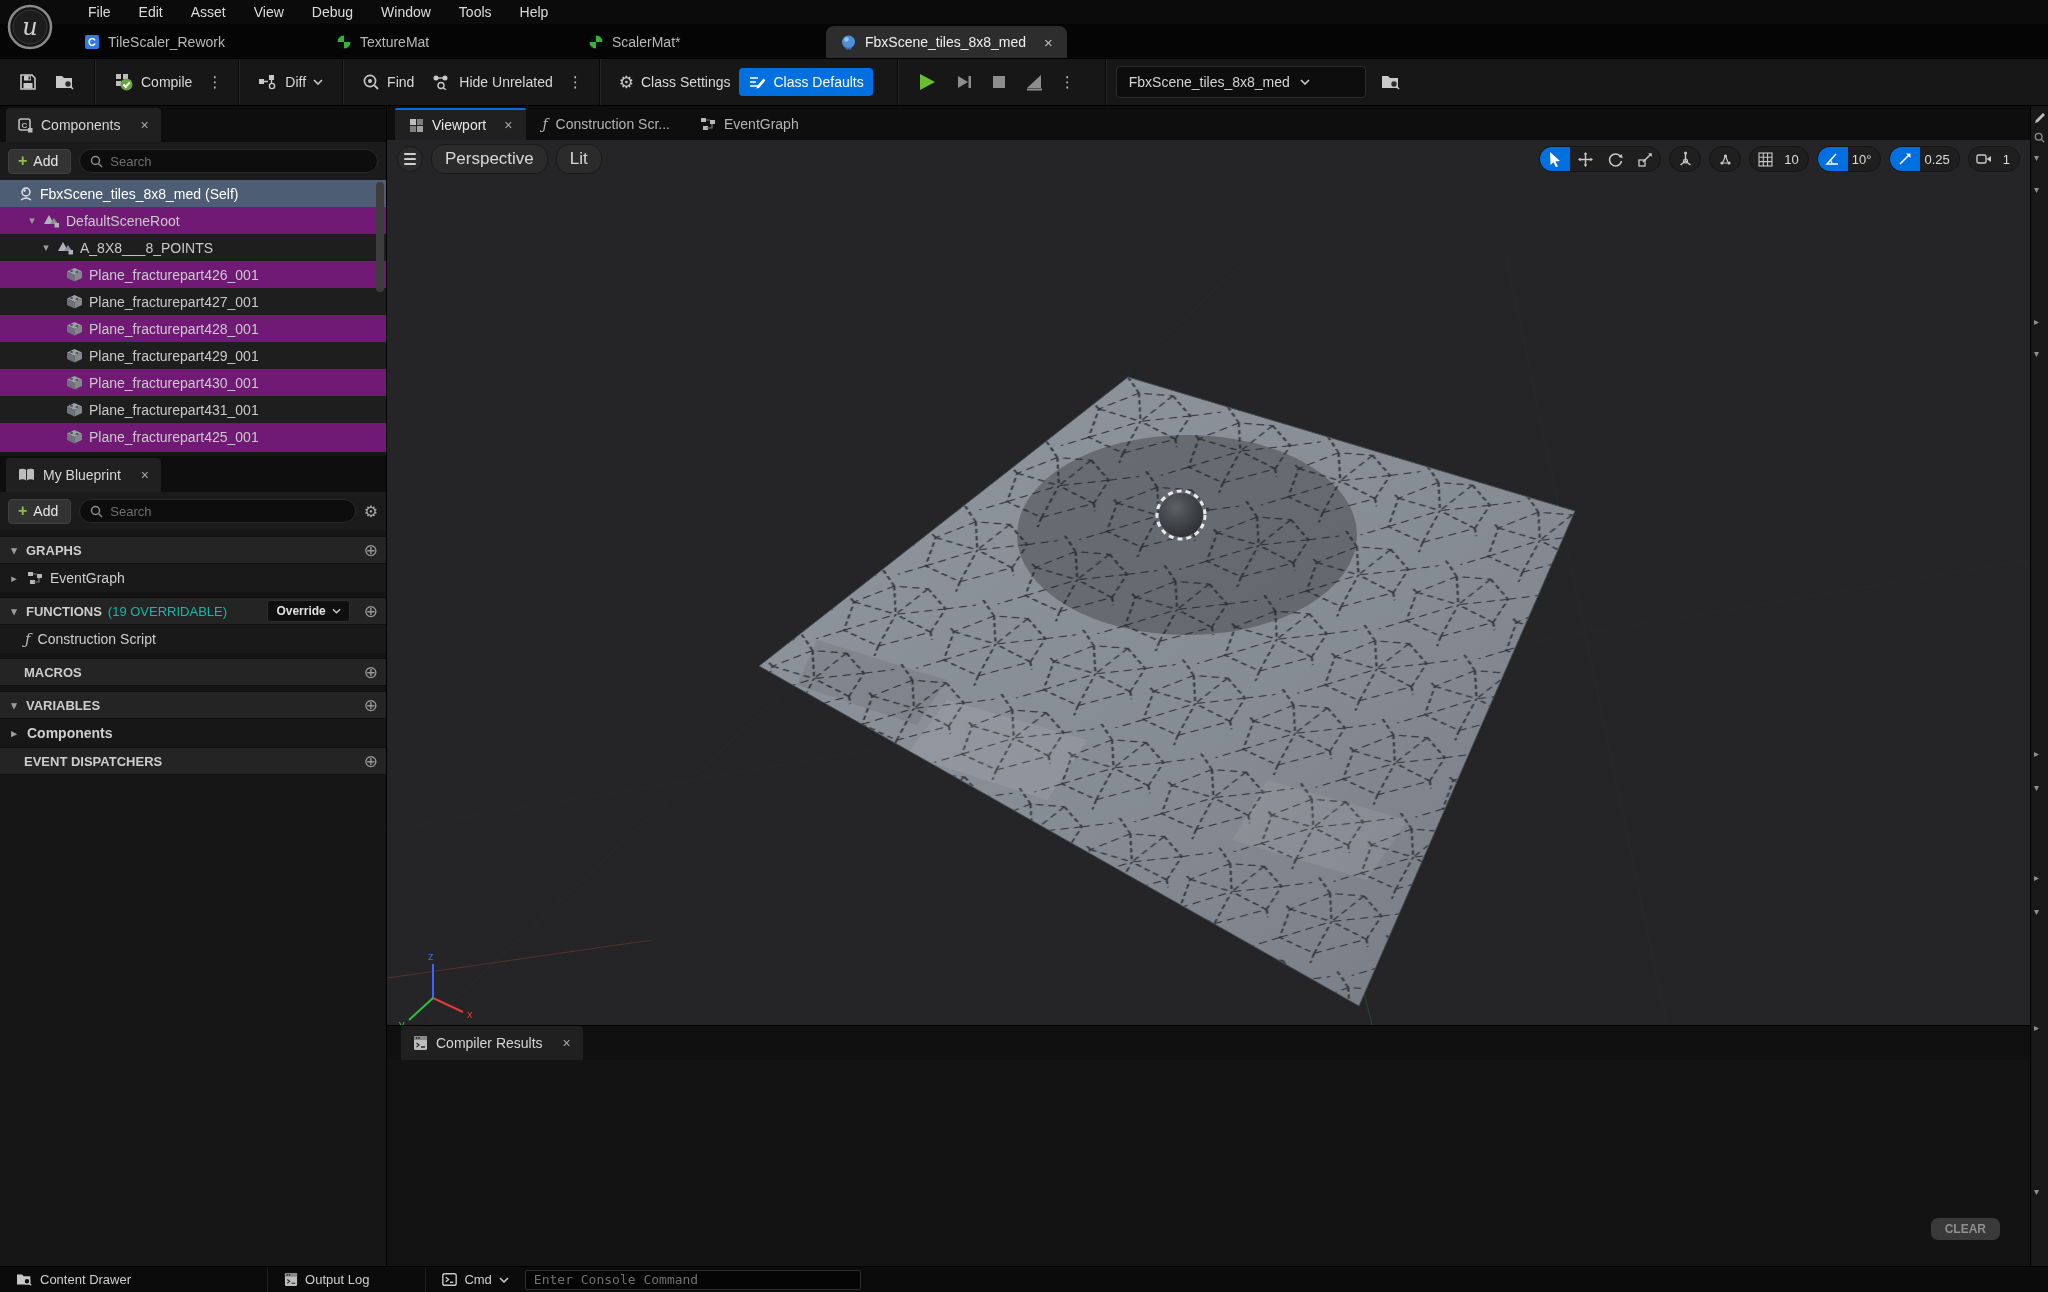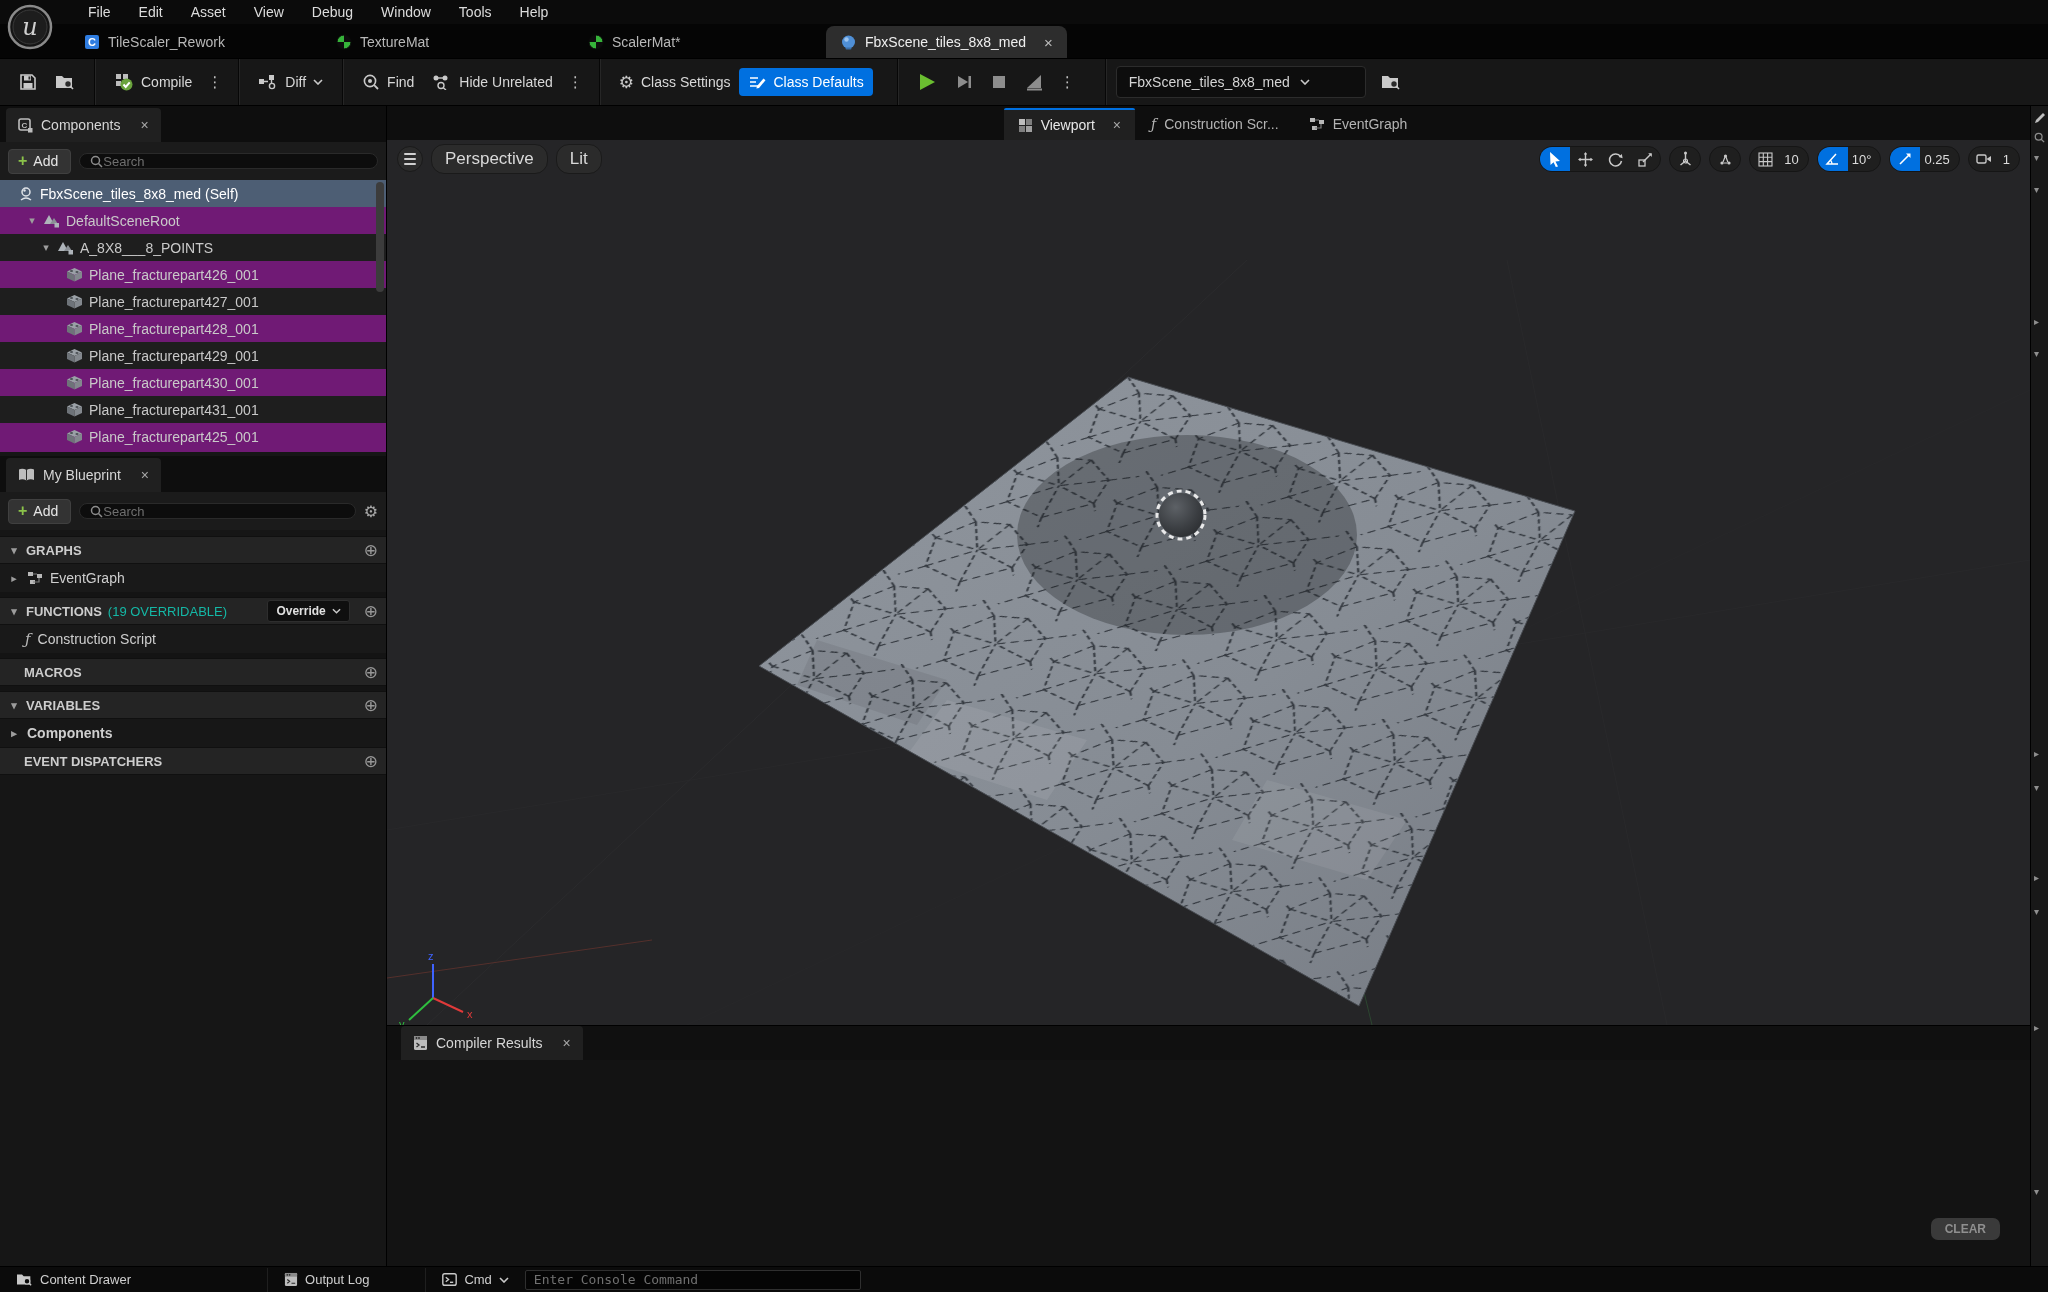--- a/index.html
+++ b/index.html
@@ -27,21 +27,21 @@
   #debug-target { background:#0d0d0d; border:1px solid #2c2c2c; border-radius:4px; height:32px; display:flex; align-items:center; gap:10px; padding:0 12px; color:#d4d4d4; min-width:250px; }
 
   
   #left-col { left:0; top:106px; width:387px; height:1160px; background:#161616; border-right:1px solid #000; }
   .panel-tabbar { height:36px; background:#0e0e0e; display:flex; align-items:flex-end; }
   .panel-tab { height:34px; background:#202020; display:flex; align-items:center; gap:8px; padding:0 12px; margin-left:6px; border-radius:4px 4px 0 0; color:#d6d6d6; }
   .panel-tab .close { color:#a8a8a8; font-size:14px; margin-left:12px; }
   .panel-toolbar { height:38px; display:flex; align-items:center; gap:8px; padding:0 8px; background:#1b1b1b; }
   .add-btn { display:flex; align-items:center; gap:6px; background:#333; border:1px solid #404040; border-radius:4px; padding:3px 12px 4px 9px; color:#e6e6e6; }
   .add-plus { color:#8bc34a; font-size:16px; font-weight:bold; line-height:1; }
-  .searchbox { flex:1; display:flex; align-items:center; background:#0d0d0d; border:1px solid #2a2a2a; border-radius:12px; height:16px; padding:0 10px; }
+  .searchbox { flex:1; display:flex; align-items:center; gap:7px; background:#0d0d0d; border:1px solid #2a2a2a; border-radius:12px; height:24px; padding:0 10px; }
   .searchbox input { flex:1; background:transparent; border:none; outline:none; color:#cfcfcf; font-size:13px; font-family:"Liberation Sans",sans-serif; }
   .searchbox input::placeholder { color:#6f6f6f; }
 
   #comp-tree { position:relative; height:272px; background:#701a75; }
   .trow { height:27px; display:flex; align-items:center; font-size:14px; color:#c9c9c9; padding-left:8px; gap:6px; white-space:nowrap; }
   .trow.stripe { background:#1e1e1e; }
   .trow.selected { background:#4d5e74; color:#fff; }
   .caret { color:#9d9d9d; font-size:11px; width:12px; text-align:center; }
   .tree-scroll { position:absolute; right:2px; top:2px; width:8px; height:268px; }
   .tree-thumb { width:8px; height:110px; background:#3c3c3c; border-radius:4px; }
@@ -49,21 +49,21 @@
   #mybp { margin-top:4px; }
   .sec-header { height:28px; background:#242424; border-top:1px solid #101010; border-bottom:1px solid #101010; display:flex; align-items:center; gap:6px; padding:0 8px; color:#cdcdcd; font-weight:bold; font-size:13px; }
   .sec-header .dim { color:#14b8a6; font-weight:normal; }
   .sec-plus { margin-left:auto; color:#979797; font-size:17px; font-weight:normal; }
   .bp-row { height:28px; display:flex; align-items:center; gap:7px; padding:0 8px; color:#cecece; background:#191919; }
   .override-btn { margin-left:auto; background:#0f0f0f; border:1px solid #2e2e2e; border-radius:3px; color:#e0e0e0; font-size:12px; font-weight:bold; display:flex; gap:6px; align-items:center; padding:3px 8px; }
   .gap4 { height:5px; background:#141414; }
 
   
   #center-col { left:387px; top:106px; width:1643px; height:919px; background:#0e0e0e; }
-  #vp-tabbar { height:34px; background:#0e0e0e; display:flex; align-items:flex-end; gap:2px; padding-left:8px;justify-content:center; }
+  #vp-tabbar { height:34px; background:#0e0e0e; display:flex; align-items:flex-end; gap:2px; padding-left:8px; }
   .vp-tab { height:32px; display:flex; align-items:center; gap:8px; padding:0 14px; color:#b4b4b4; }
   .vp-tab.active { background:#202020; border-top:2px solid #0070e0; border-radius:2px 2px 0 0; color:#e8e8e8; }
   .vp-tab .close { color:#a8a8a8; margin-left:10px; }
   #vp-canvas { position:absolute; left:0; top:34px; width:1643px; height:885px; background:#252527; overflow:hidden; }
   #vp-toolbar { position:absolute; left:0; top:0; width:1643px; height:38px; display:flex; align-items:center; padding:0 10px; z-index:5; }
   .vp-pill { background:#2b2b2b; border:1px solid #1a1a1a; border-radius:13px; color:#d9d9d9; font-size:17px; padding:4px 13px; margin-right:8px; }
   .vp-circle { width:26px; height:26px; border-radius:50%; background:#2b2b2b; border:1px solid #1a1a1a; display:flex; flex-direction:column; gap:3px; align-items:center; justify-content:center; margin-right:8px; }
   .vp-circle .bar { width:12px; height:2px; background:#cfcfcf; border-radius:1px; }
   #vp-tools-right { margin-left:auto; display:flex; align-items:center; gap:8px; }
   .vpt-group { display:flex; align-items:center; background:#1f1f1f; border:1px solid #151515; border-radius:13px; overflow:hidden; height:26px; }

